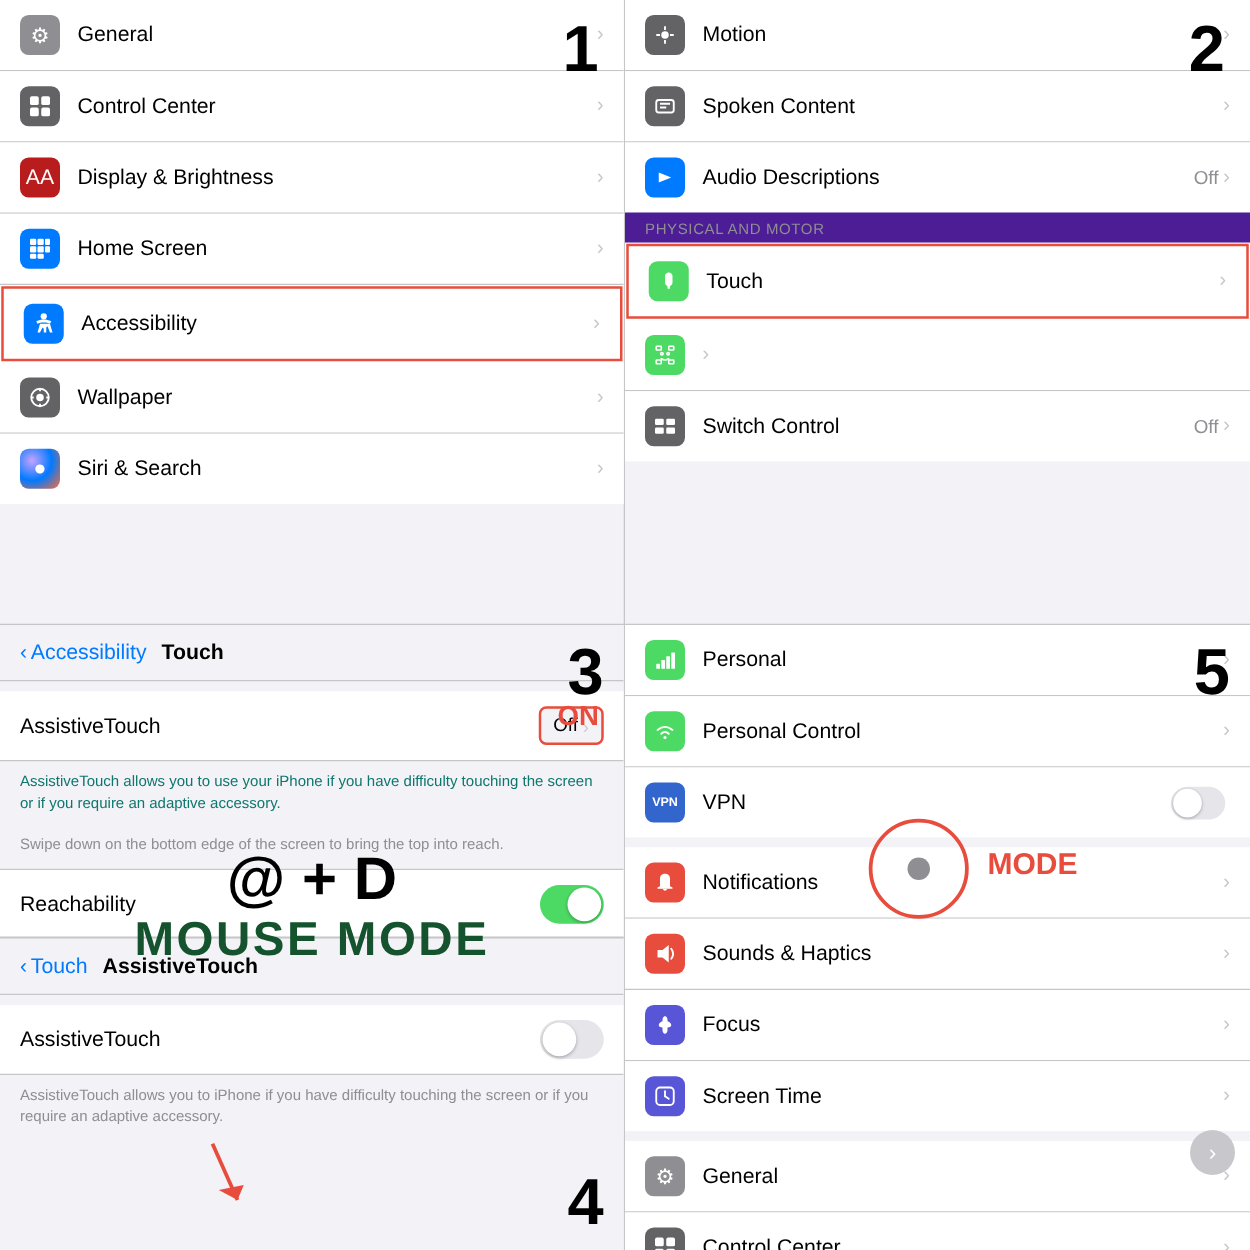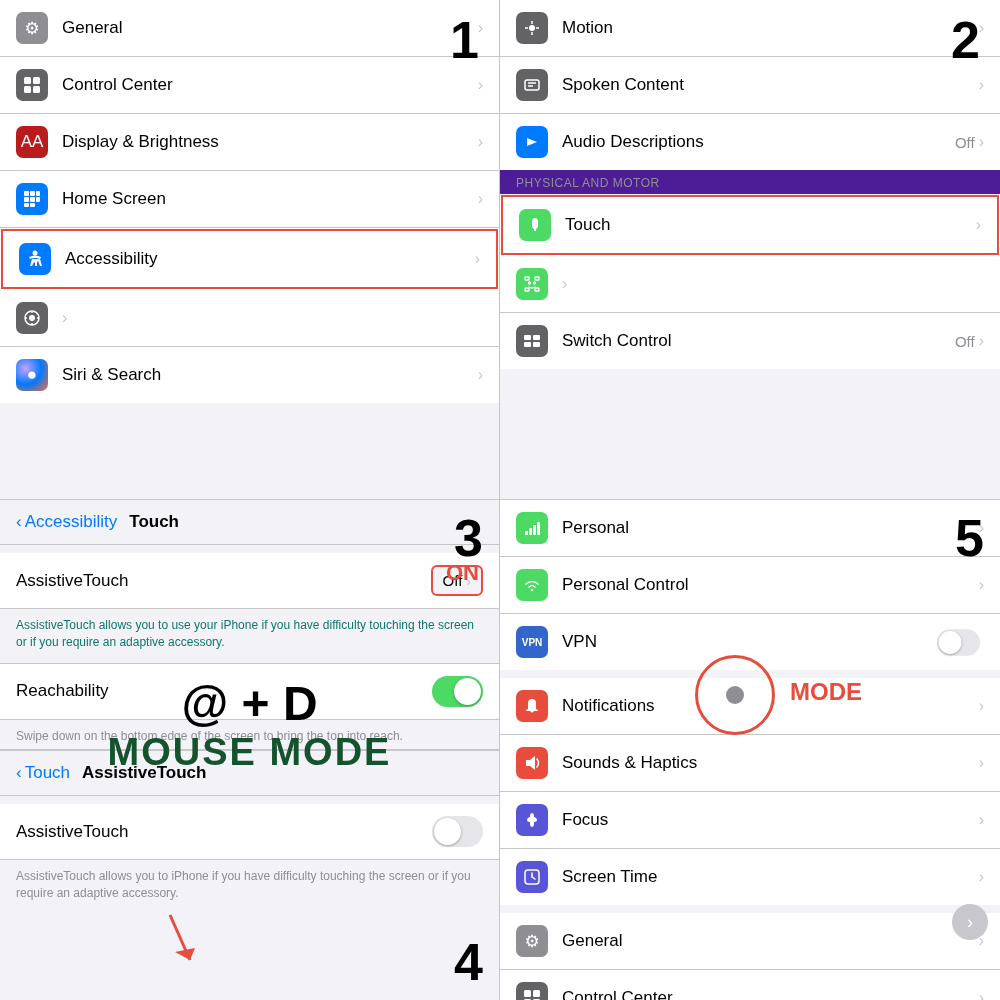--- a/index.html
+++ b/index.html
@@ -367,20 +367,21 @@
         <div class="icon-wrap" style="background:#636366;">
           <svg width="18" height="18" viewBox="0 0 18 18" fill="white">
             <circle cx="9" cy="9" r="7" fill="none" stroke="white" stroke-width="1.5"></circle>
             <circle cx="9" cy="9" r="3"></circle>
             <line x1="9" y1="2" x2="9" y2="4" stroke="white" stroke-width="1.5"></line>
             <line x1="9" y1="14" x2="9" y2="16" stroke="white" stroke-width="1.5"></line>
             <line x1="2" y1="9" x2="4" y2="9" stroke="white" stroke-width="1.5"></line>
             <line x1="14" y1="9" x2="16" y2="9" stroke="white" stroke-width="1.5"></line>
           </svg>
         </div>
+        <span class="item-label">Wallpaper</span>
         <span class="chevron">›</span>
       </div>
 
       <div class="settings-item">
         <div class="icon-wrap" style="background: radial-gradient(circle at 30% 30%, #c5a3ff, #007aff, #ff6b35);">●</div>
         <span class="item-label">Siri &amp; Search</span>
         <span class="chevron">›</span>
       </div>
     </div>
   </div>
@@ -495,26 +496,26 @@
         <div style="background:#fff; display:flex; align-items:center; justify-content:space-between; padding:12px 16px; margin:8px -16px 0; border-bottom:0.5px solid #c6c6c8;">
           <span style="font-size:17px;">AssistiveTouch</span>
           <div style="display:flex; align-items:center; border:2px solid #e74c3c; border-radius:6px; padding:5px 10px; gap:4px; background:#f2f2f7;">
             <span style="font-size:15px; color:#000;">Off</span>
             <span style="color:#c7c7cc; font-size:14px;">›</span>
           </div>
         </div>
 
         <div style="font-size:12px; color:#0f766e; padding:8px 0; line-height:1.4;">AssistiveTouch allows you to use your iPhone if you have difficulty touching the screen or if you require an adaptive accessory.</div>
 
+        <div style="font-size:12px; color:#8e8e93; padding:8px 0; line-height:1.4;">Swipe down on the bottom edge of the screen to bring the top into reach.</div>
+
         <div style="background:#fff; display:flex; align-items:center; justify-content:space-between; padding:12px 16px; margin:4px -16px 0; border-top:0.5px solid #c6c6c8; border-bottom:0.5px solid #c6c6c8;">
           <span style="font-size:17px;">Reachability</span>
           <div class="toggle-on"></div>
         </div>
-
-        <div style="font-size:12px; color:#8e8e93; padding:8px 0; line-height:1.4;">Swipe down on the bottom edge of the screen to bring the top into reach.</div>
       </div>
     </div>
 
     <div class="panel-4">
       <div class="step-number" style="bottom:8px; right:16px;">4</div>
 
       <div class="nav-bar">
         <div class="nav-back">
           <span>‹</span>
           <span>Touch</span>

